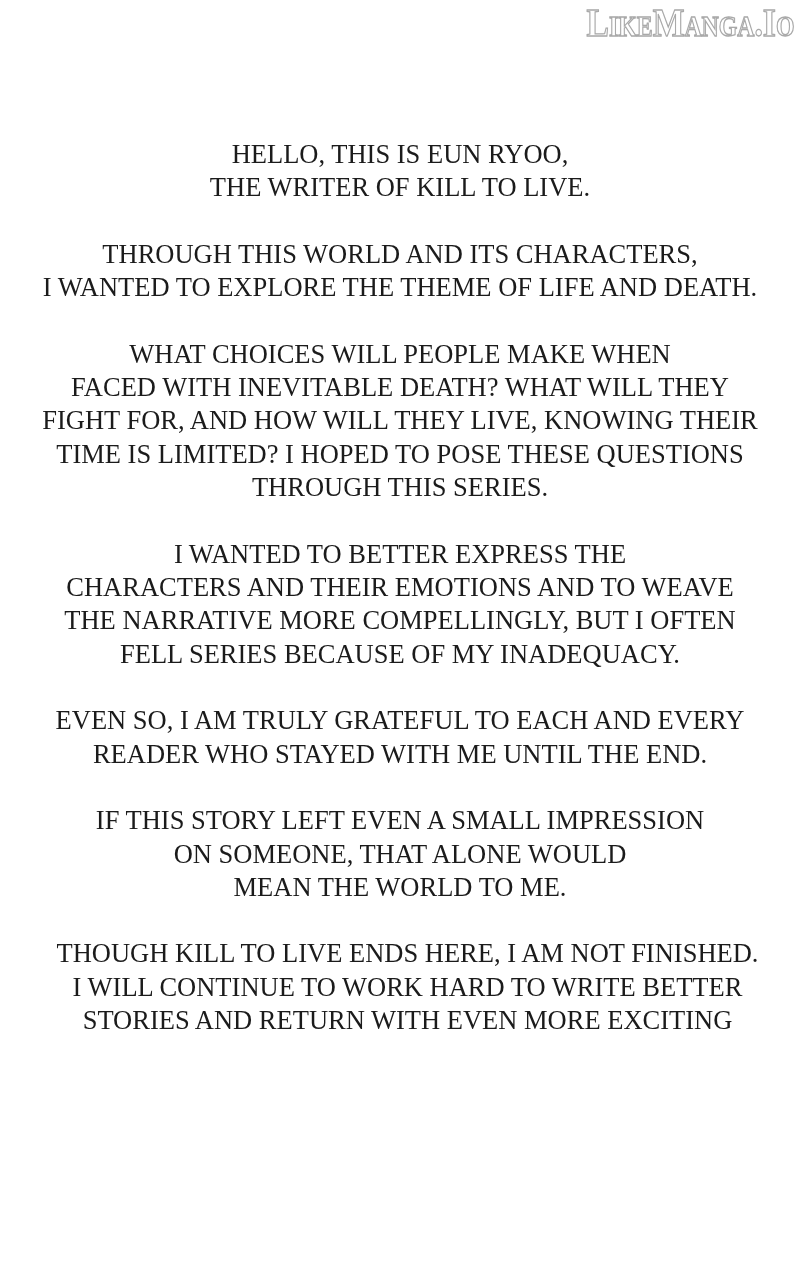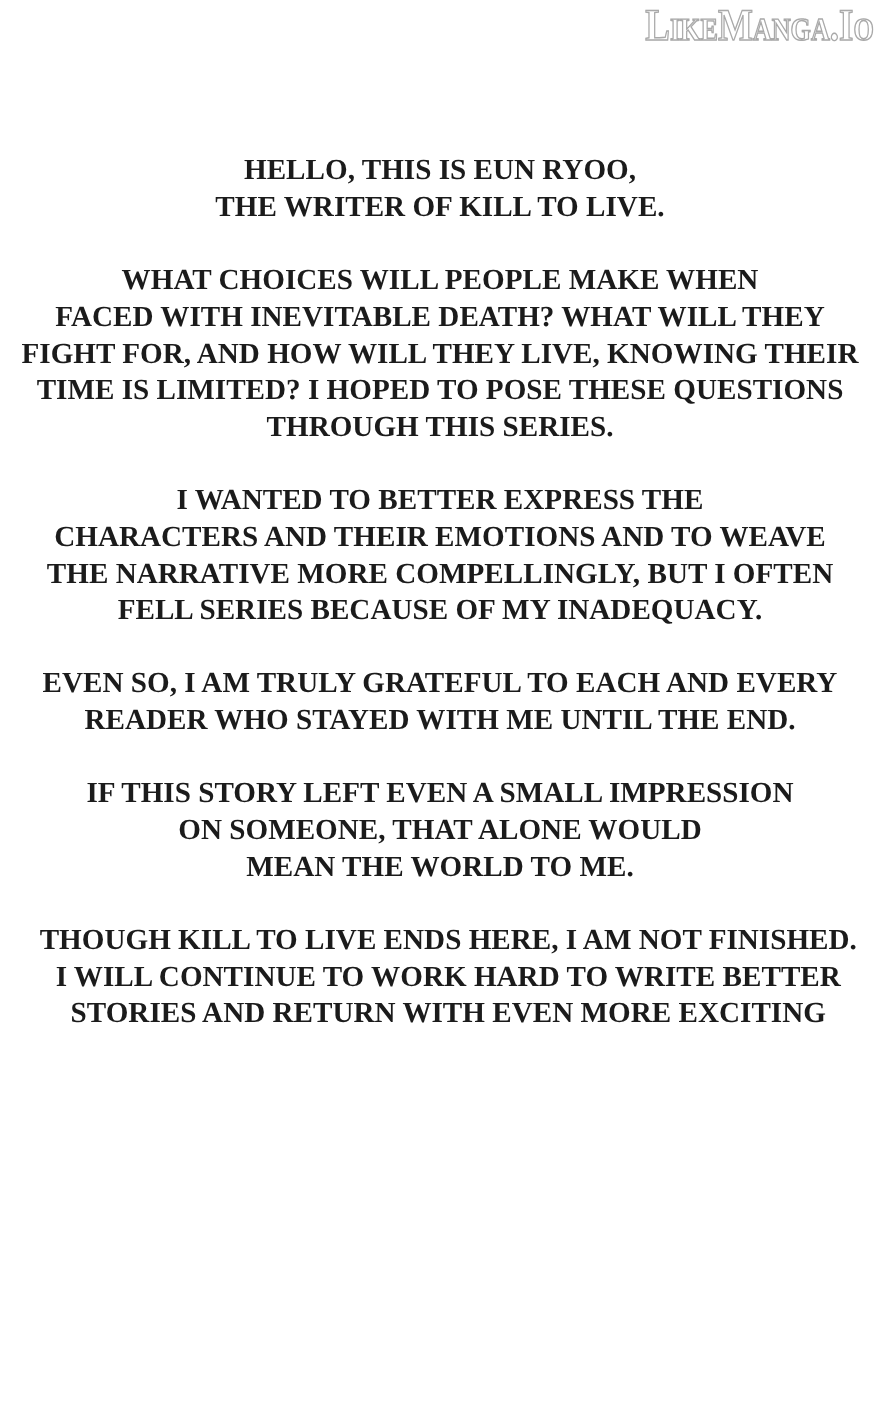--- a/index.html
+++ b/index.html
@@ -44,39 +44,40 @@
     position: absolute;
     top: 0;
     left: 0;
     width: 800px;
     padding-top: 138px;
     box-sizing: border-box;
     text-align: center;
     color: #1b1b1b;
     font-size: 26.5px;
     line-height: 33.4px;
-    font-weight: bold;
   }
   .paragraph {
     margin: 0 0 33px 0;
     white-space: pre-line;
   }
   .paragraph:last-child {
     margin-bottom: 0;
     padding-left: 15px;
   }
 </style>
 </head>
 <body>
 
 <div class="page">
   <div class="watermark">LikeManga.Io</div>
   <div class="content" id="author-note">
       <div class="paragraph">HELLO, THIS IS EUN RYOO,
 THE WRITER OF KILL TO LIVE.</div>
+      <div class="paragraph">THROUGH THIS WORLD AND ITS CHARACTERS,
+I WANTED TO EXPLORE THE THEME OF LIFE AND DEATH.</div>
       <div class="paragraph">WHAT CHOICES WILL PEOPLE MAKE WHEN
 FACED WITH INEVITABLE DEATH? WHAT WILL THEY
 FIGHT FOR, AND HOW WILL THEY LIVE, KNOWING THEIR
 TIME IS LIMITED? I HOPED TO POSE THESE QUESTIONS
 THROUGH THIS SERIES.</div>
       <div class="paragraph">I WANTED TO BETTER EXPRESS THE
 CHARACTERS AND THEIR EMOTIONS AND TO WEAVE
 THE NARRATIVE MORE COMPELLINGLY, BUT I OFTEN
 FELL SERIES BECAUSE OF MY INADEQUACY.</div>
       <div class="paragraph">EVEN SO, I AM TRULY GRATEFUL TO EACH AND EVERY

